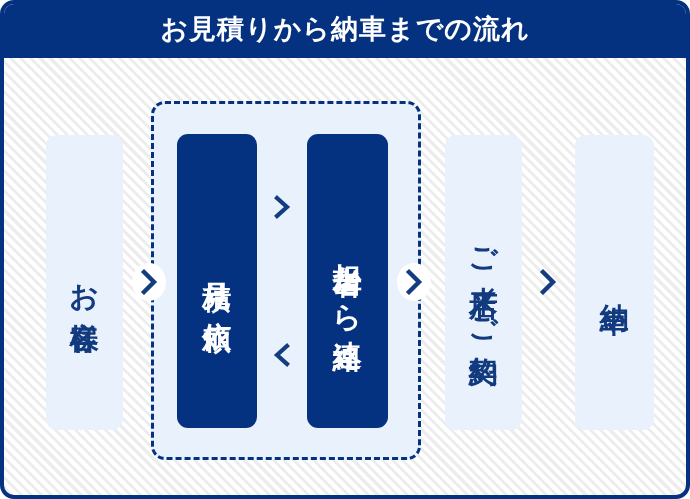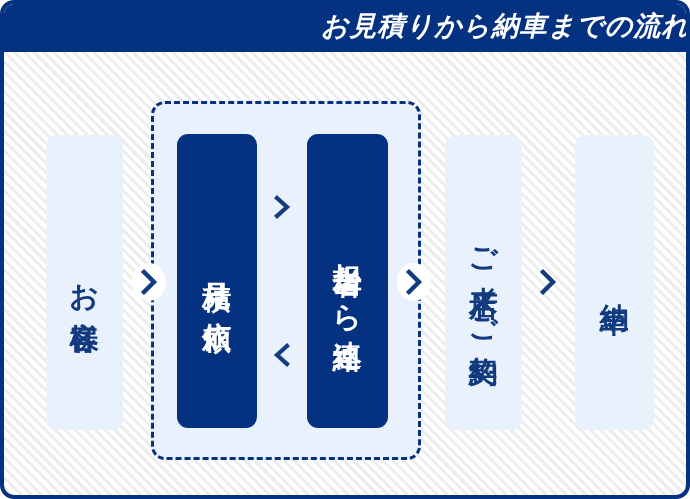--- a/index.html
+++ b/index.html
@@ -31,27 +31,26 @@
         #ededed 4px,
         #ededed 7px);
     overflow: hidden;
   }
 
   .title-bar {
     position: absolute;
     left: -4px;
     top: -4px;
     width: 690px;
-    height: 52px;
+    height: 58px;
     background: #043280;
     border-radius: 14px 14px 0 0;
     display: flex;
     align-items: center;
-    justify-content: flex-end;
-    font-style: italic;
+    justify-content: center;
   }
   .title-text {
     color: #ffffff;
     font-size: 27px;
     font-weight: bold;
     letter-spacing: 1px;
     white-space: nowrap;
   }
 
   

